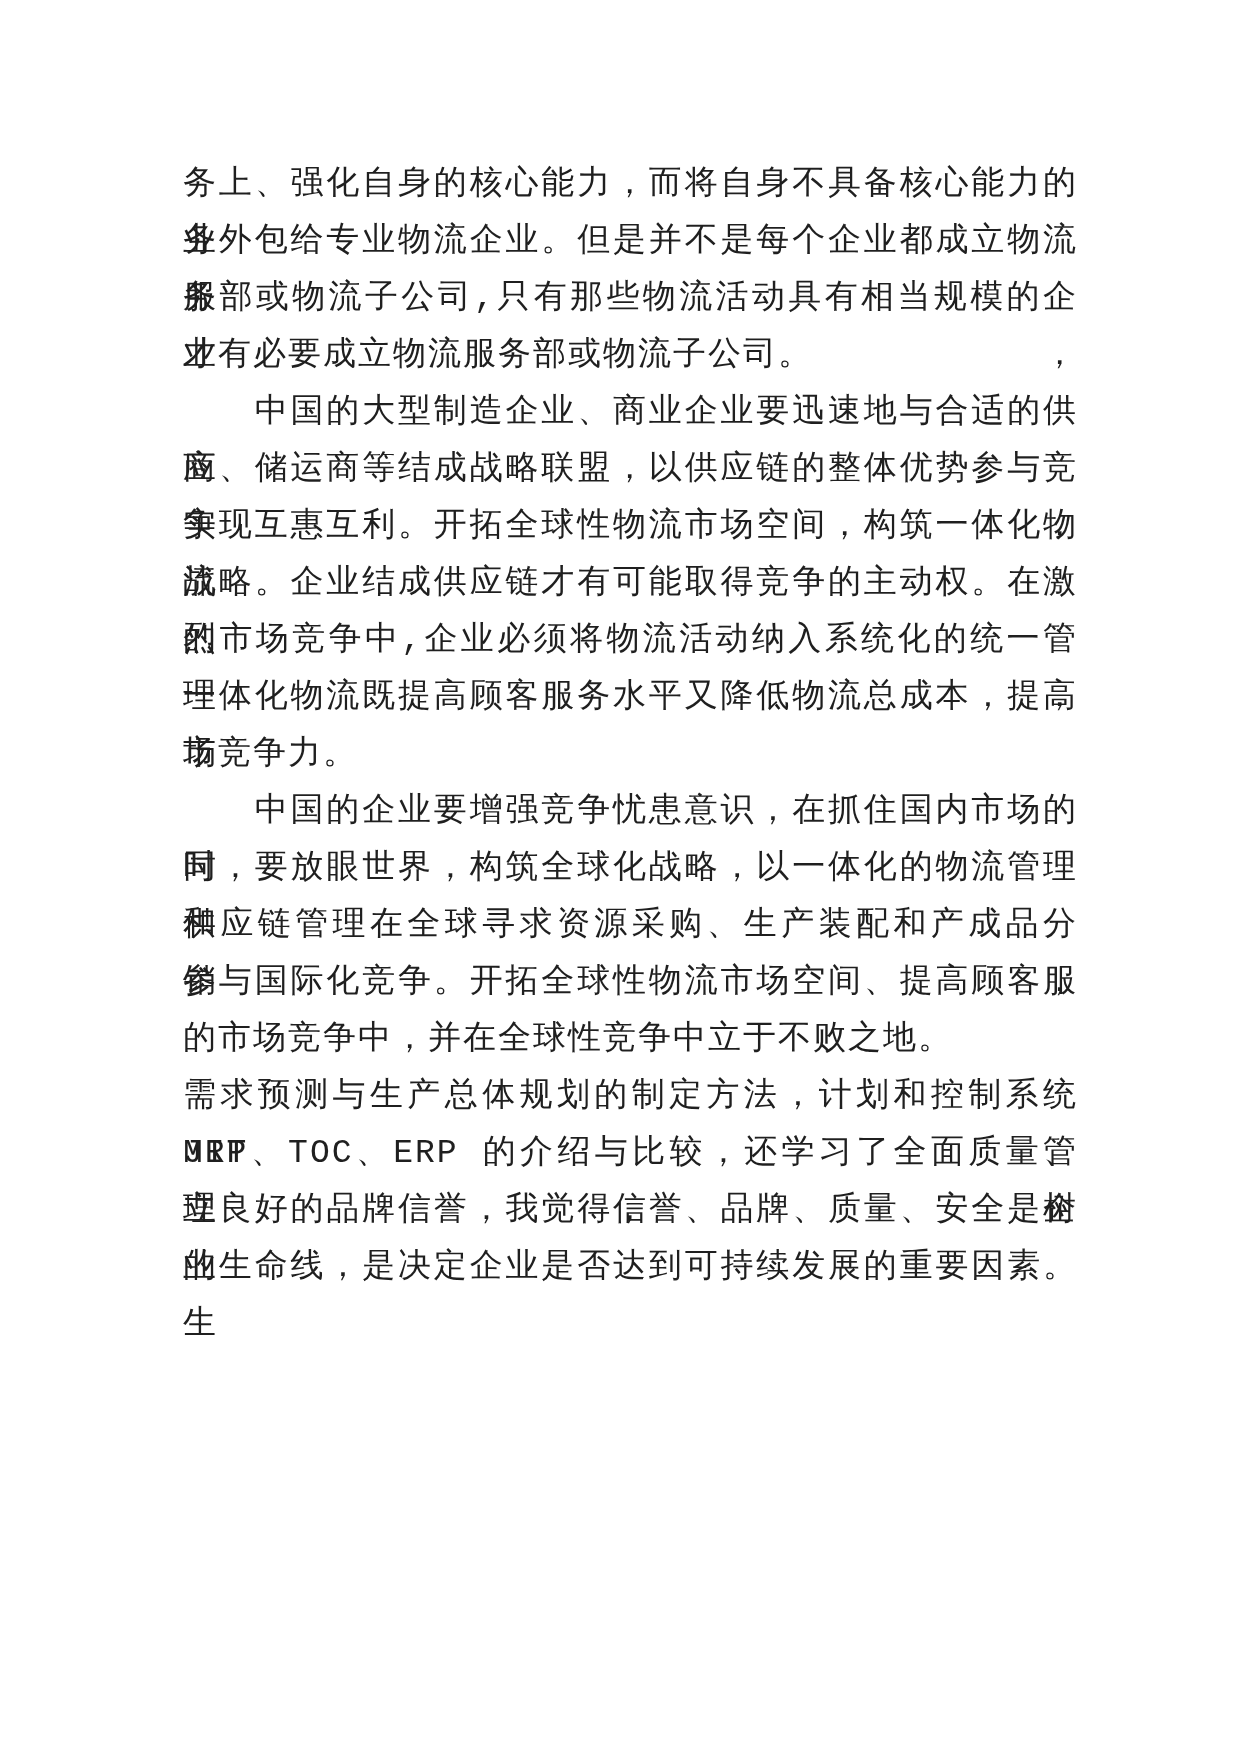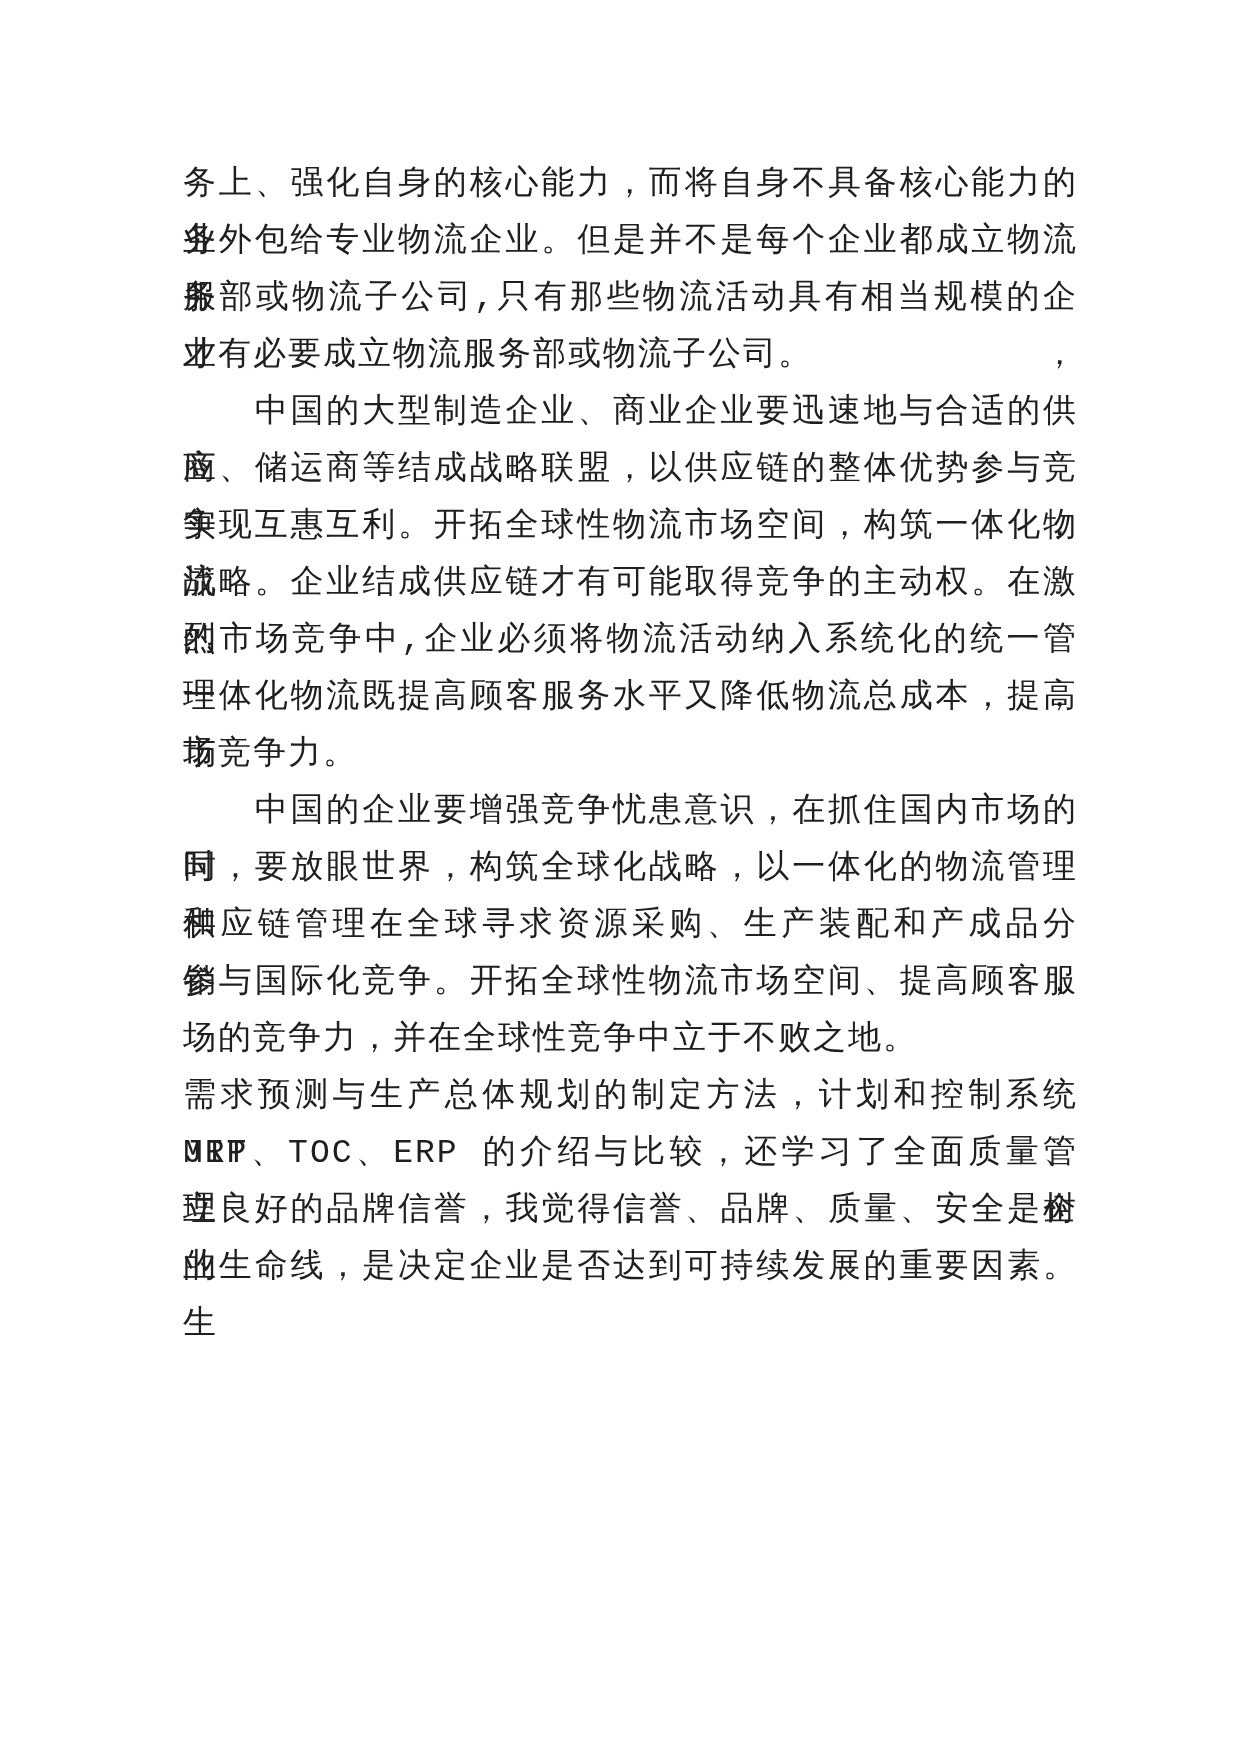--- a/index.html
+++ b/index.html
@@ -58,21 +58,21 @@
         <div class="line full">战略。企业结成供应链才有可能取得竞争的主动权。在激烈</div>
         <div class="line full">的市场竞争中,企业必须将物流活动纳入系统化的统一管理，</div>
         <div class="line full">一体化物流既提高顾客服务水平又降低物流总成本，提高市</div>
         <div class="line">场竞争力。</div>
       </div>
       <div class="paragraph">
         <div class="line full">　　中国的企业要增强竞争忧患意识，在抓住国内市场的同</div>
         <div class="line full">时，要放眼世界，构筑全球化战略，以一体化的物流管理和</div>
         <div class="line full">供应链管理在全球寻求资源采购、生产装配和产成品分销，</div>
         <div class="line full">参与国际化竞争。开拓全球性物流市场空间、提高顾客服</div>
-        <div class="line">场的竞争力，并在全球性竞争中立于不败之地。</div>
+        <div class="line">的市场竞争中，并在全球性竞争中立于不败之地。</div>
       </div>
       <div class="paragraph">
         <div class="line full">需求预测与生产总体规划的制定方法，计划和控制系统 MRP、</div>
         <div class="line full">JIT、TOC、ERP 的介绍与比较，还学习了全面质量管理，树</div>
         <div class="line full">立良好的品牌信誉，我觉得信誉、品牌、质量、安全是企业</div>
         <div class="line full">的生命线，是决定企业是否达到可持续发展的重要因素。生</div>
       </div>
     </div>
 </div>
 

